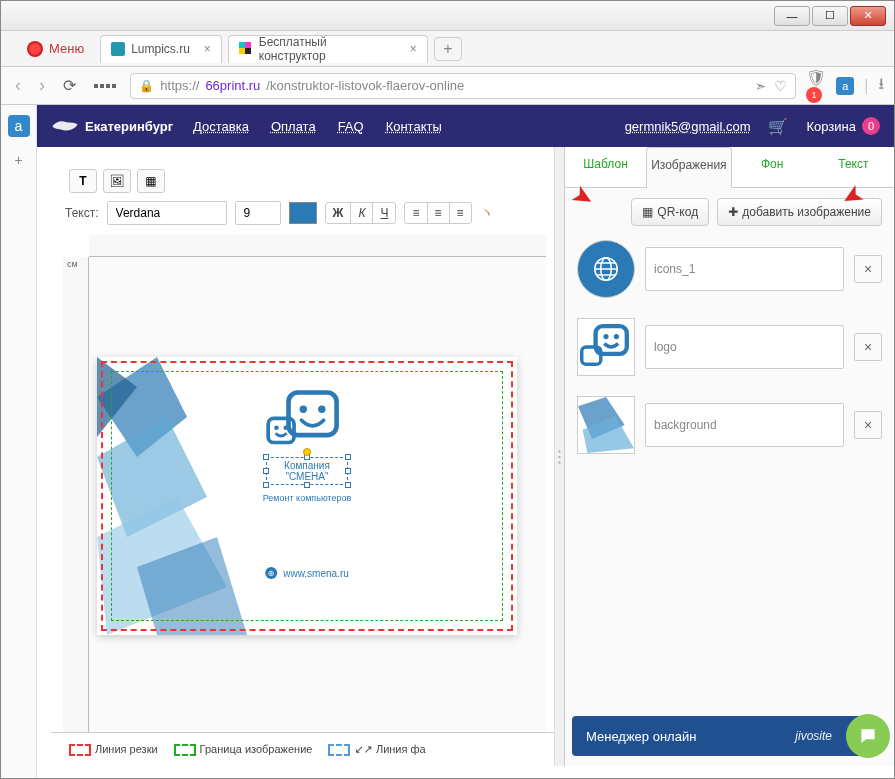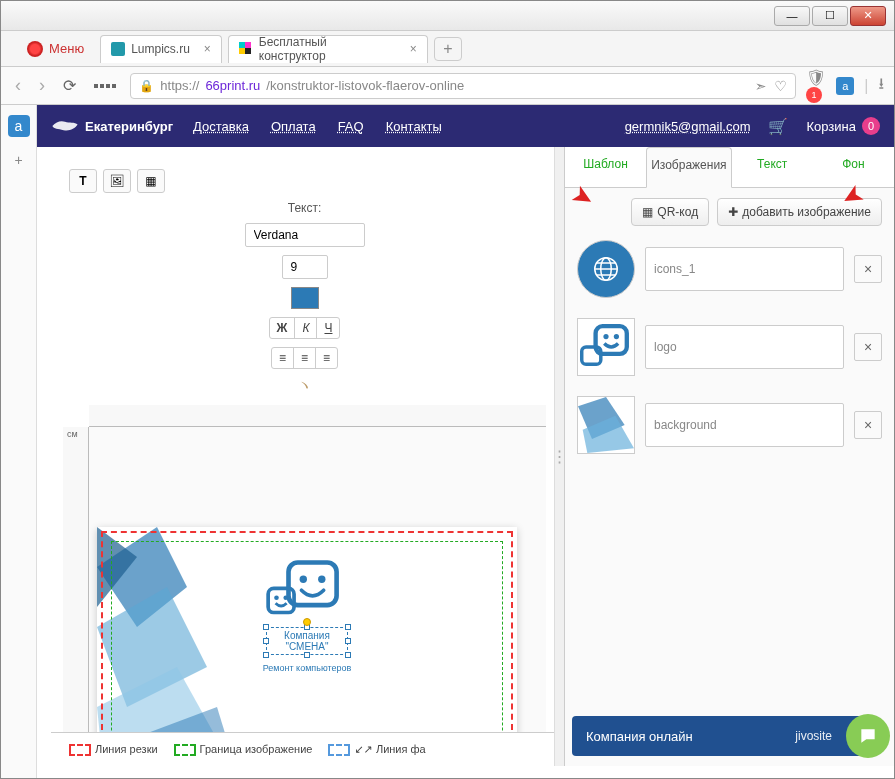--- a/index.html
+++ b/index.html
@@ -49,21 +49,21 @@
 .spacer { flex:1;}
 .email { text-decoration:underline dotted;}
 .cart { display:flex; align-items:center; gap:6px;}
 .cart-count { width:18px; height:18px; border-radius:50%; background:#e83e8c; color:#fff; display:flex; align-items:center; justify-content:center; font-size:11px;}
 
 
 .editor-wrap { position:absolute; left:36px; right:0; top:146px; bottom:12px; display:flex; }
 .canvas-area { flex:1; display:flex; flex-direction:column; overflow:hidden; position:relative; padding:14px 0 0 14px;}
 .mini-toolbar { display:flex; gap:6px; margin:8px 10px 6px 18px; }
 .mini-toolbar .tbtn { width:28px; height:24px; border:1px solid #ccc; border-radius:3px; background:#fafafa; display:flex; align-items:center; justify-content:center; font-size:12px;}
-.text-toolbar { display:flex; align-items:center; gap:8px; margin:2px 10px 6px 14px; font-size:12px; color:#555;flex-direction:column;}
+.text-toolbar { display:flex; align-items:center; gap:8px; margin:2px 10px 6px 14px; font-size:12px; color:#555;}
 .tt-label { }
 .tt-input { height:24px; border:1px solid #ccc; padding:0 8px; font-size:12px; border-radius:2px; background:#fff; }
 .tt-input.font { width:120px;}
 .tt-input.size { width:46px;}
 .color-swatch { width:28px; height:22px; background:#2c7ab5; border:1px solid #888;}
 .fmt-group { display:flex; border:1px solid #ccc; border-radius:3px; overflow:hidden;}
 .fmt-group span{ padding:3px 7px; font-size:12px; border-right:1px solid #ccc; color:#444;}
 .fmt-group span:last-child{border-right:none;}
 .fmt-italic{font-style:italic;}
 .brush {font-size:14px; color:#b96;}
@@ -109,21 +109,21 @@
 .img-name { flex:1; height:44px; border:1px solid #ccc; background:#fff; padding:0 8px; font-size:12px; color:#888; display:flex; align-items:center; border-radius:2px;}
 .del-btn { width:28px; height:28px; border:1px solid #ccc; border-radius:2px; background:#fafafa; display:flex; align-items:center; justify-content:center; color:#666; font-size:14px;}
 
 
 .arrow { position:absolute; color:#d22; font-size:26px; transform:rotate(30deg); pointer-events:none; z-index:100;}
 .arrow2 { transform:rotate(150deg);}
 
 
 .chat { position:absolute; right:22px; bottom:22px; height:40px; width:300px; background:#205090; color:#fff; border-radius:4px 0 0 4px; display:flex; align-items:center; padding:0 14px; font-size:13px;}
 .chat .bubble { position:absolute; right:-18px; width:44px; height:44px; border-radius:50%; background:#8c5; display:flex; align-items:center; justify-content:center;}
-.chat-brand { margin-left:auto; margin-right:26px; opacity:.9; font-size:12px;}
+.chat-brand { margin-left:auto; margin-right:26px; opacity:.9; font-style:italic; font-size:12px;}
 </style>
 </head>
 <body>
 
 <div class="win-titlebar">
   <div class="win-controls">
     <div class="win-btn">—</div>
     <div class="win-btn">☐</div>
     <div class="win-btn close">✕</div>
   </div>
@@ -291,22 +291,22 @@
       <span><span class="sw sw-blue"></span>↙↗ <span>Линия фа</span></span>
     </div>
   </div>
 
   <div class="side-drag">⋮</div>
 
   <div class="side-panel">
     <div class="tabs">
       <div class="tab inactive">Шаблон</div>
       <div class="tab active">Изображения</div>
+      <div class="tab inactive">Фон</div>
       <div class="tab inactive">Текст</div>
-      <div class="tab inactive">Фон</div>
     </div>
     <div class="panel-body">
       <div class="panel-actions">
         <button class="pbtn">▦ <span>QR-код</span></button>
         <button class="pbtn">✚ <span>добавить изображение</span></button>
       </div>
 
       <div class="img-item">
         <div class="thumb globe-th">
           <svg viewBox="0 0 40 40">
@@ -346,20 +346,20 @@
         <div class="del-btn">×</div>
       </div>
     </div>
   </div>
 </div>
 
 <div class="arrow" style="top:180px; right:300px;">➤</div>
 <div class="arrow arrow2" style="top:180px; right:30px;">➤</div>
 
 <div class="chat">
-  <span>Компания онлайн</span>
+  <span>Менеджер онлайн</span>
   <span class="chat-brand">jivosite</span>
   <span class="bubble">
     <svg width="20" height="20" viewBox="0 0 24 24" fill="#fff">
         <path d="M4 4h16v12H10l-6 4z"></path>
       </svg>
   </span>
 </div>
 
 </body></html>

